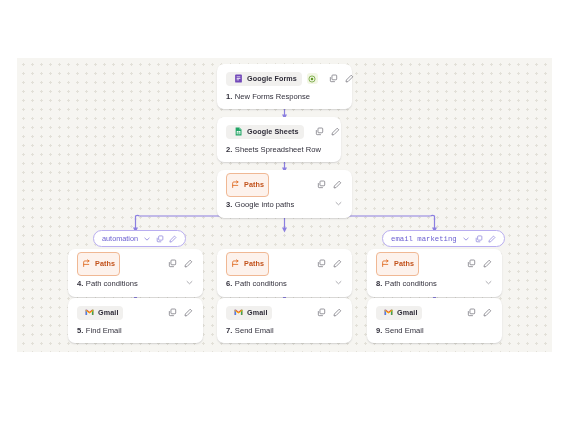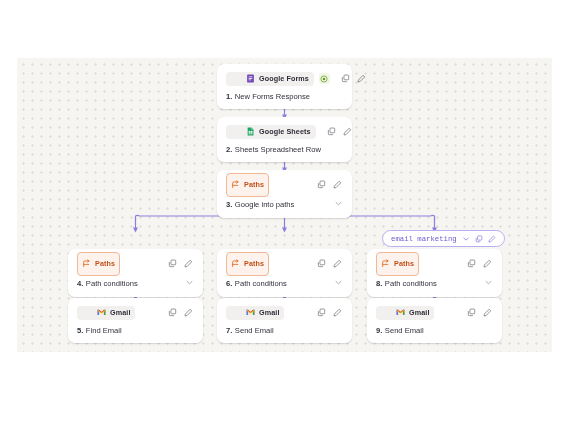--- a/index.html
+++ b/index.html
@@ -40,21 +40,21 @@
     display: flex;
     align-items: center;
     gap: 5px;
     height: 15px;
   }
   .badge {
     display: inline-flex;
     align-items: center;
     gap: 4px;
     height: 14px;
-    padding: 0 5px 0 20px;
+    padding: 0 5px 0 8px;
     border-radius: 4px;
     font-size: 7.2px;
     font-weight: bold;
     letter-spacing: .1px;
     line-height: 1;
     white-space: nowrap;
   }
   .badge.app   { background: #f1f0ee; color: #2f2c39; }
   .badge.paths { background: #fdf2ec; color: #c2521b; border: 1px solid #f0b894; padding: 0 4px; height:24px;}
 
@@ -170,21 +170,21 @@
               <path d="M9.6,1.9 L12.1,4.4 L4.6,11.9 L1.6,12.4 L2.1,9.4 Z"></path>
             </svg>
           </span>
         </div>
         <div class="node-title">
           <span class="num">1.</span>
           <span>New Forms Response</span>
         </div>
       </div>
 
-      <div class="node" style="left:200px; top:59px; width:135px;">
+      <div class="node" style="left:200px; top:59px; width:124px;">
         <div class="node-row">
           <span class="badge app">
             <span class="badge-ico">
               <svg viewBox="0 0 12 12" width="9" height="9">
                 <path d="M2.2,0.6 H7.2 L10,3.4 V11.4 H2.2 Z" fill="#21a465"></path>
                 <path d="M7.2,0.6 L10,3.4 H7.2 Z" fill="#8fd9b4"></path>
                 <rect x="3.6" y="5.3" width="5" height="4.3" fill="#fff"></rect>
                 <rect x="3.6" y="6.6" width="5" height=".5" fill="#21a465"></rect>
                 <rect x="3.6" y="8" width="5" height=".5" fill="#21a465"></rect>
                 <rect x="5.8" y="5.3" width=".5" height="4.3" fill="#21a465"></rect>
@@ -240,20 +240,39 @@
           <span class="num">3.</span>
           <span>Google into paths</span>
           <span class="chev-right">
             <svg viewBox="0 0 14 14" width="9" height="9" fill="none" stroke="#3c3a47" stroke-width="1.2" stroke-linecap="round" stroke-linejoin="round">
               <path d="M3.2,5.4 L7,9 L10.8,5.4"></path>
             </svg>
           </span>
         </div>
       </div>
 
+      <div class="pill" style="left:76px; top:172px;">
+        <span class="plabel">automation</span>
+        <span class="pico">
+          <svg viewBox="0 0 14 14" width="8" height="8" fill="none" stroke="#6b5fd1" stroke-width="1.3" stroke-linecap="round" stroke-linejoin="round">
+              <path d="M3.2,5.4 L7,9 L10.8,5.4"></path>
+            </svg>
+        </span>
+        <span class="pico">
+          <svg viewBox="0 0 14 14" width="8" height="8" fill="none" stroke="#6b5fd1" stroke-width="1.2">
+              <rect x="4.6" y="1.6" width="7.4" height="7.4" rx="1.3"></rect>
+              <path d="M9.2,11.9 H3.4 A1.3,1.3 0 0 1 2.1,10.6 V4.8"></path>
+            </svg>
+        </span>
+        <span class="pico">
+          <svg viewBox="0 0 14 14" width="8" height="8" fill="none" stroke="#6b5fd1" stroke-width="1.2" stroke-linejoin="round">
+              <path d="M9.6,1.9 L12.1,4.4 L4.6,11.9 L1.6,12.4 L2.1,9.4 Z"></path>
+            </svg>
+        </span>
+      </div>
 
       <div class="node" style="left:51px; top:191px; width:135px;">
         <div class="node-row">
           <span class="badge paths">
             <span class="badge-ico">
               <svg viewBox="0 0 12 12" width="9" height="9" fill="none" stroke="#e0702b" stroke-width="1.2" stroke-linecap="round">
                 <path d="M2.2,10 V4.2 A1.6,1.6 0 0 1 3.8,2.6 H9"></path>
                   <path d="M7.4,1.2 L9.6,2.6 L7.4,4.1"></path>
                   <path d="M2.2,7.2 H9"></path>
               </svg>

